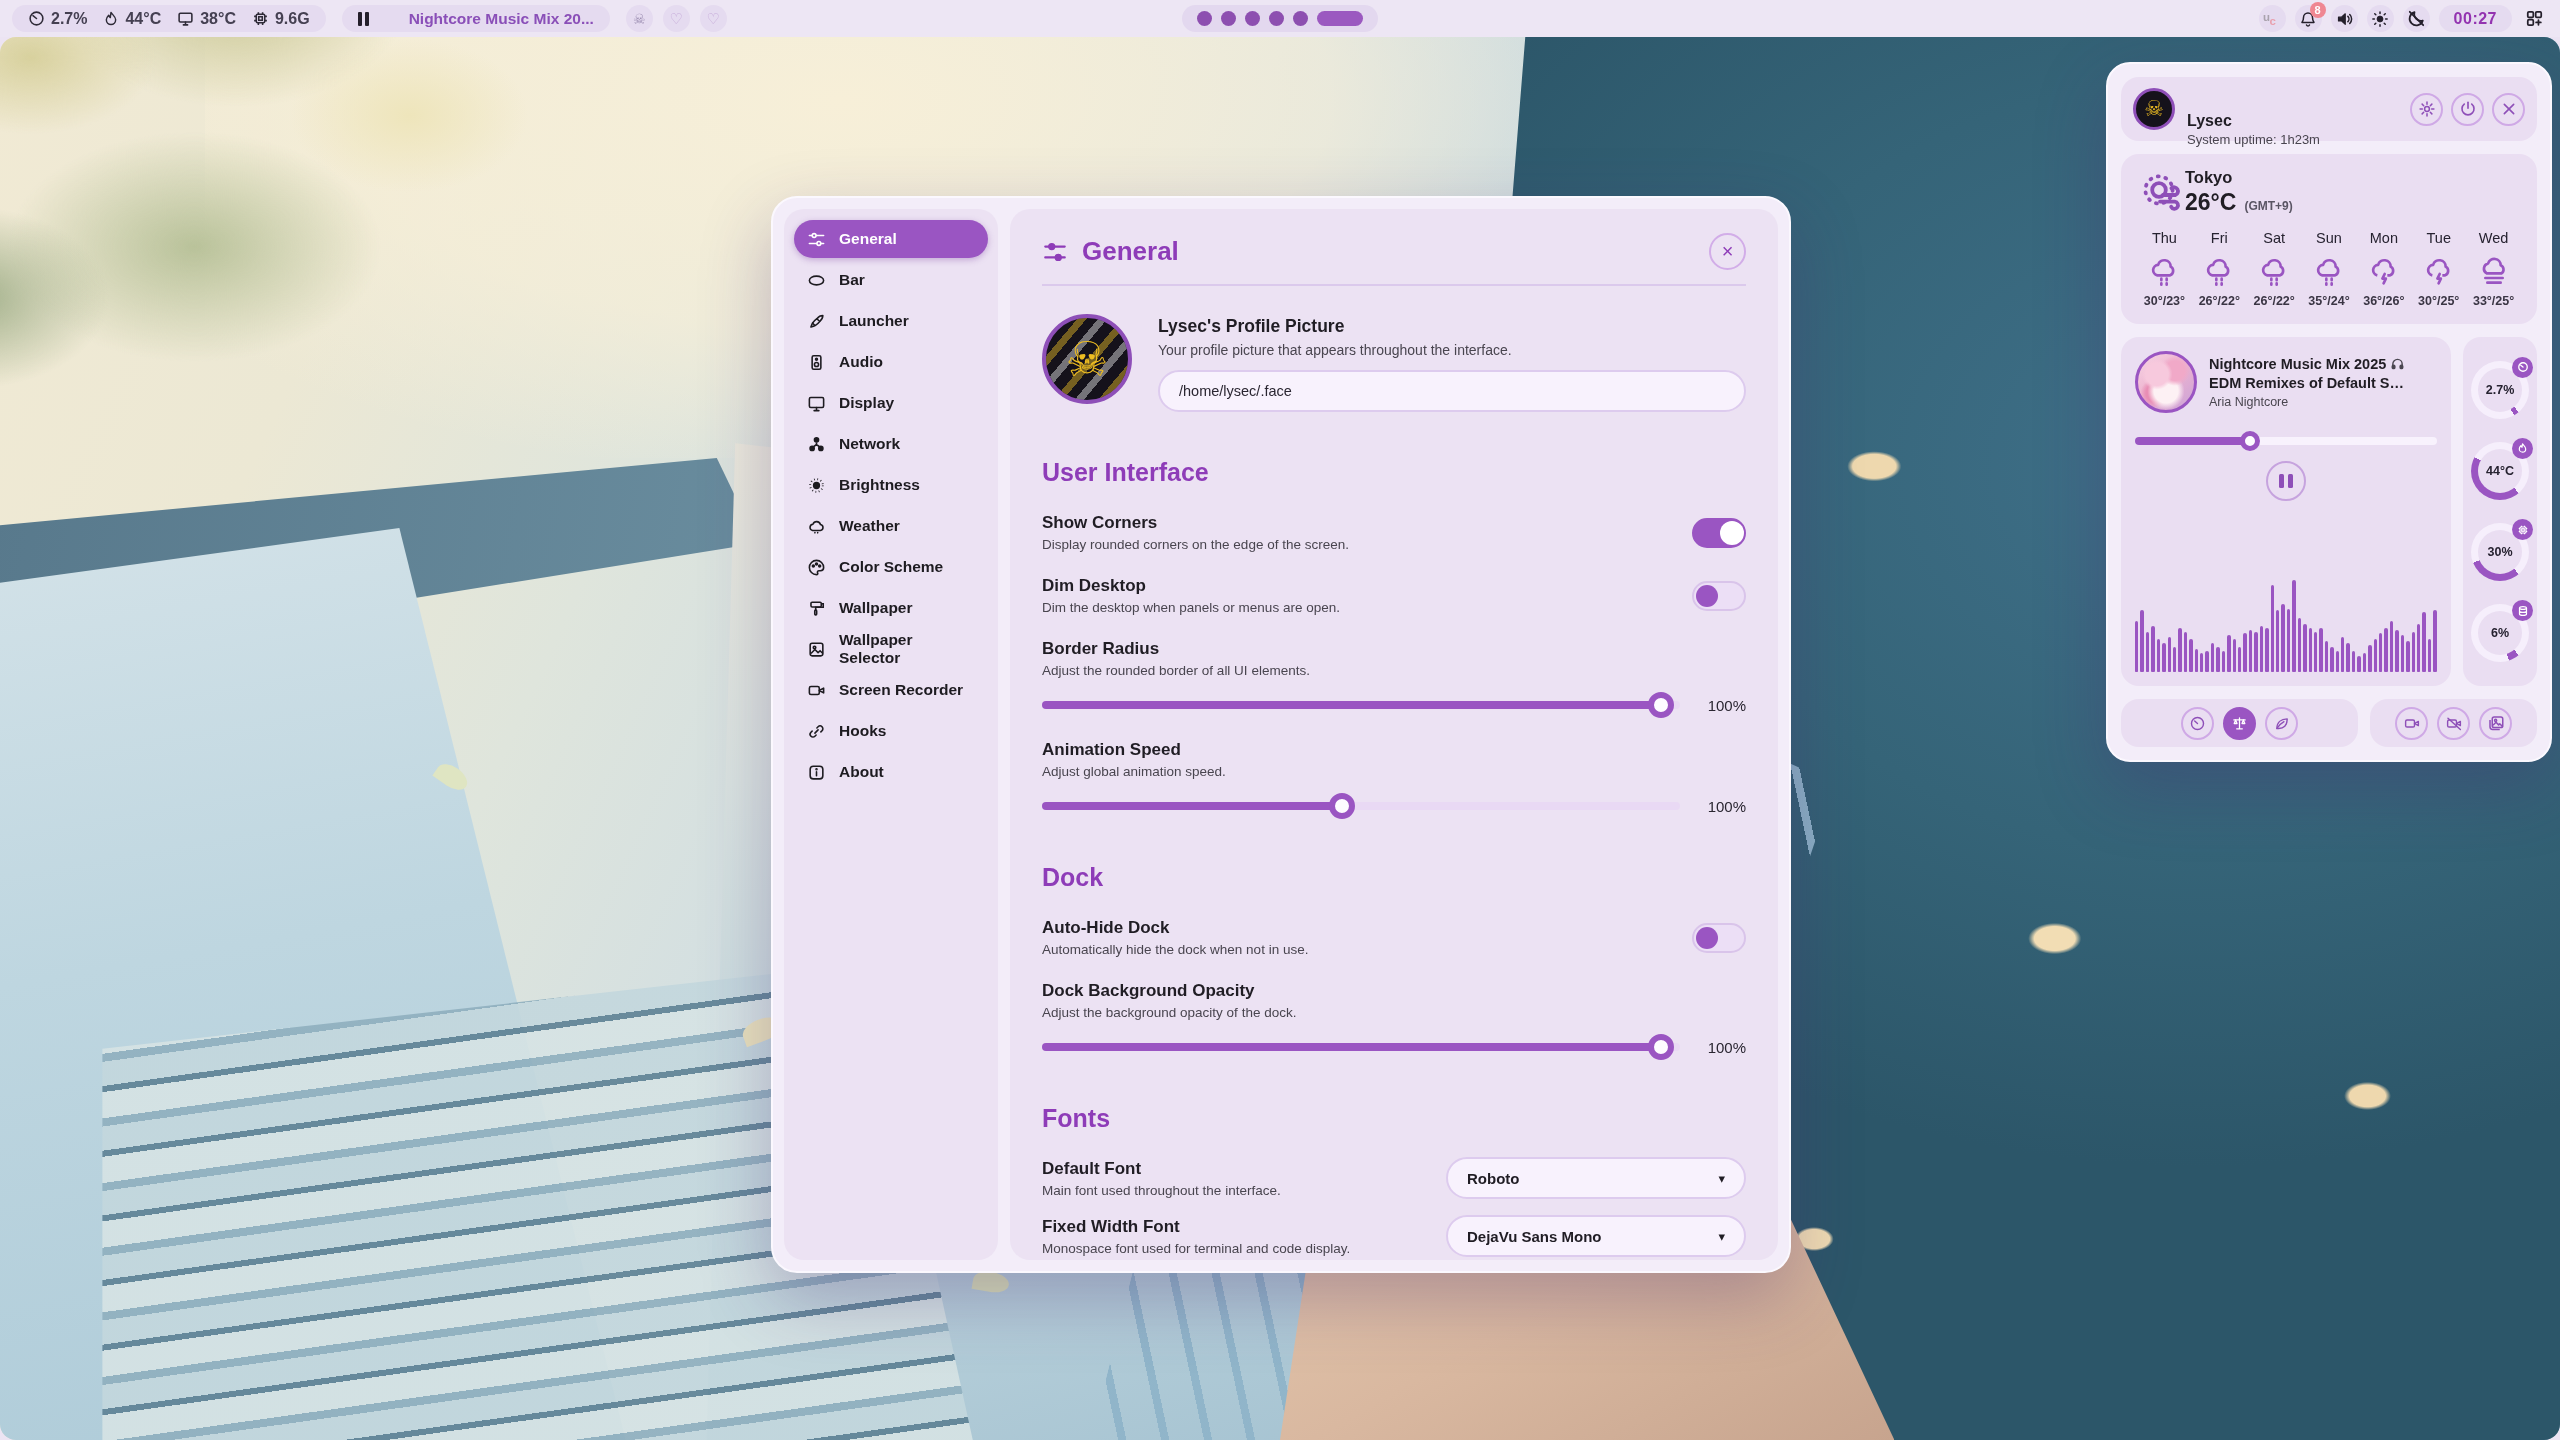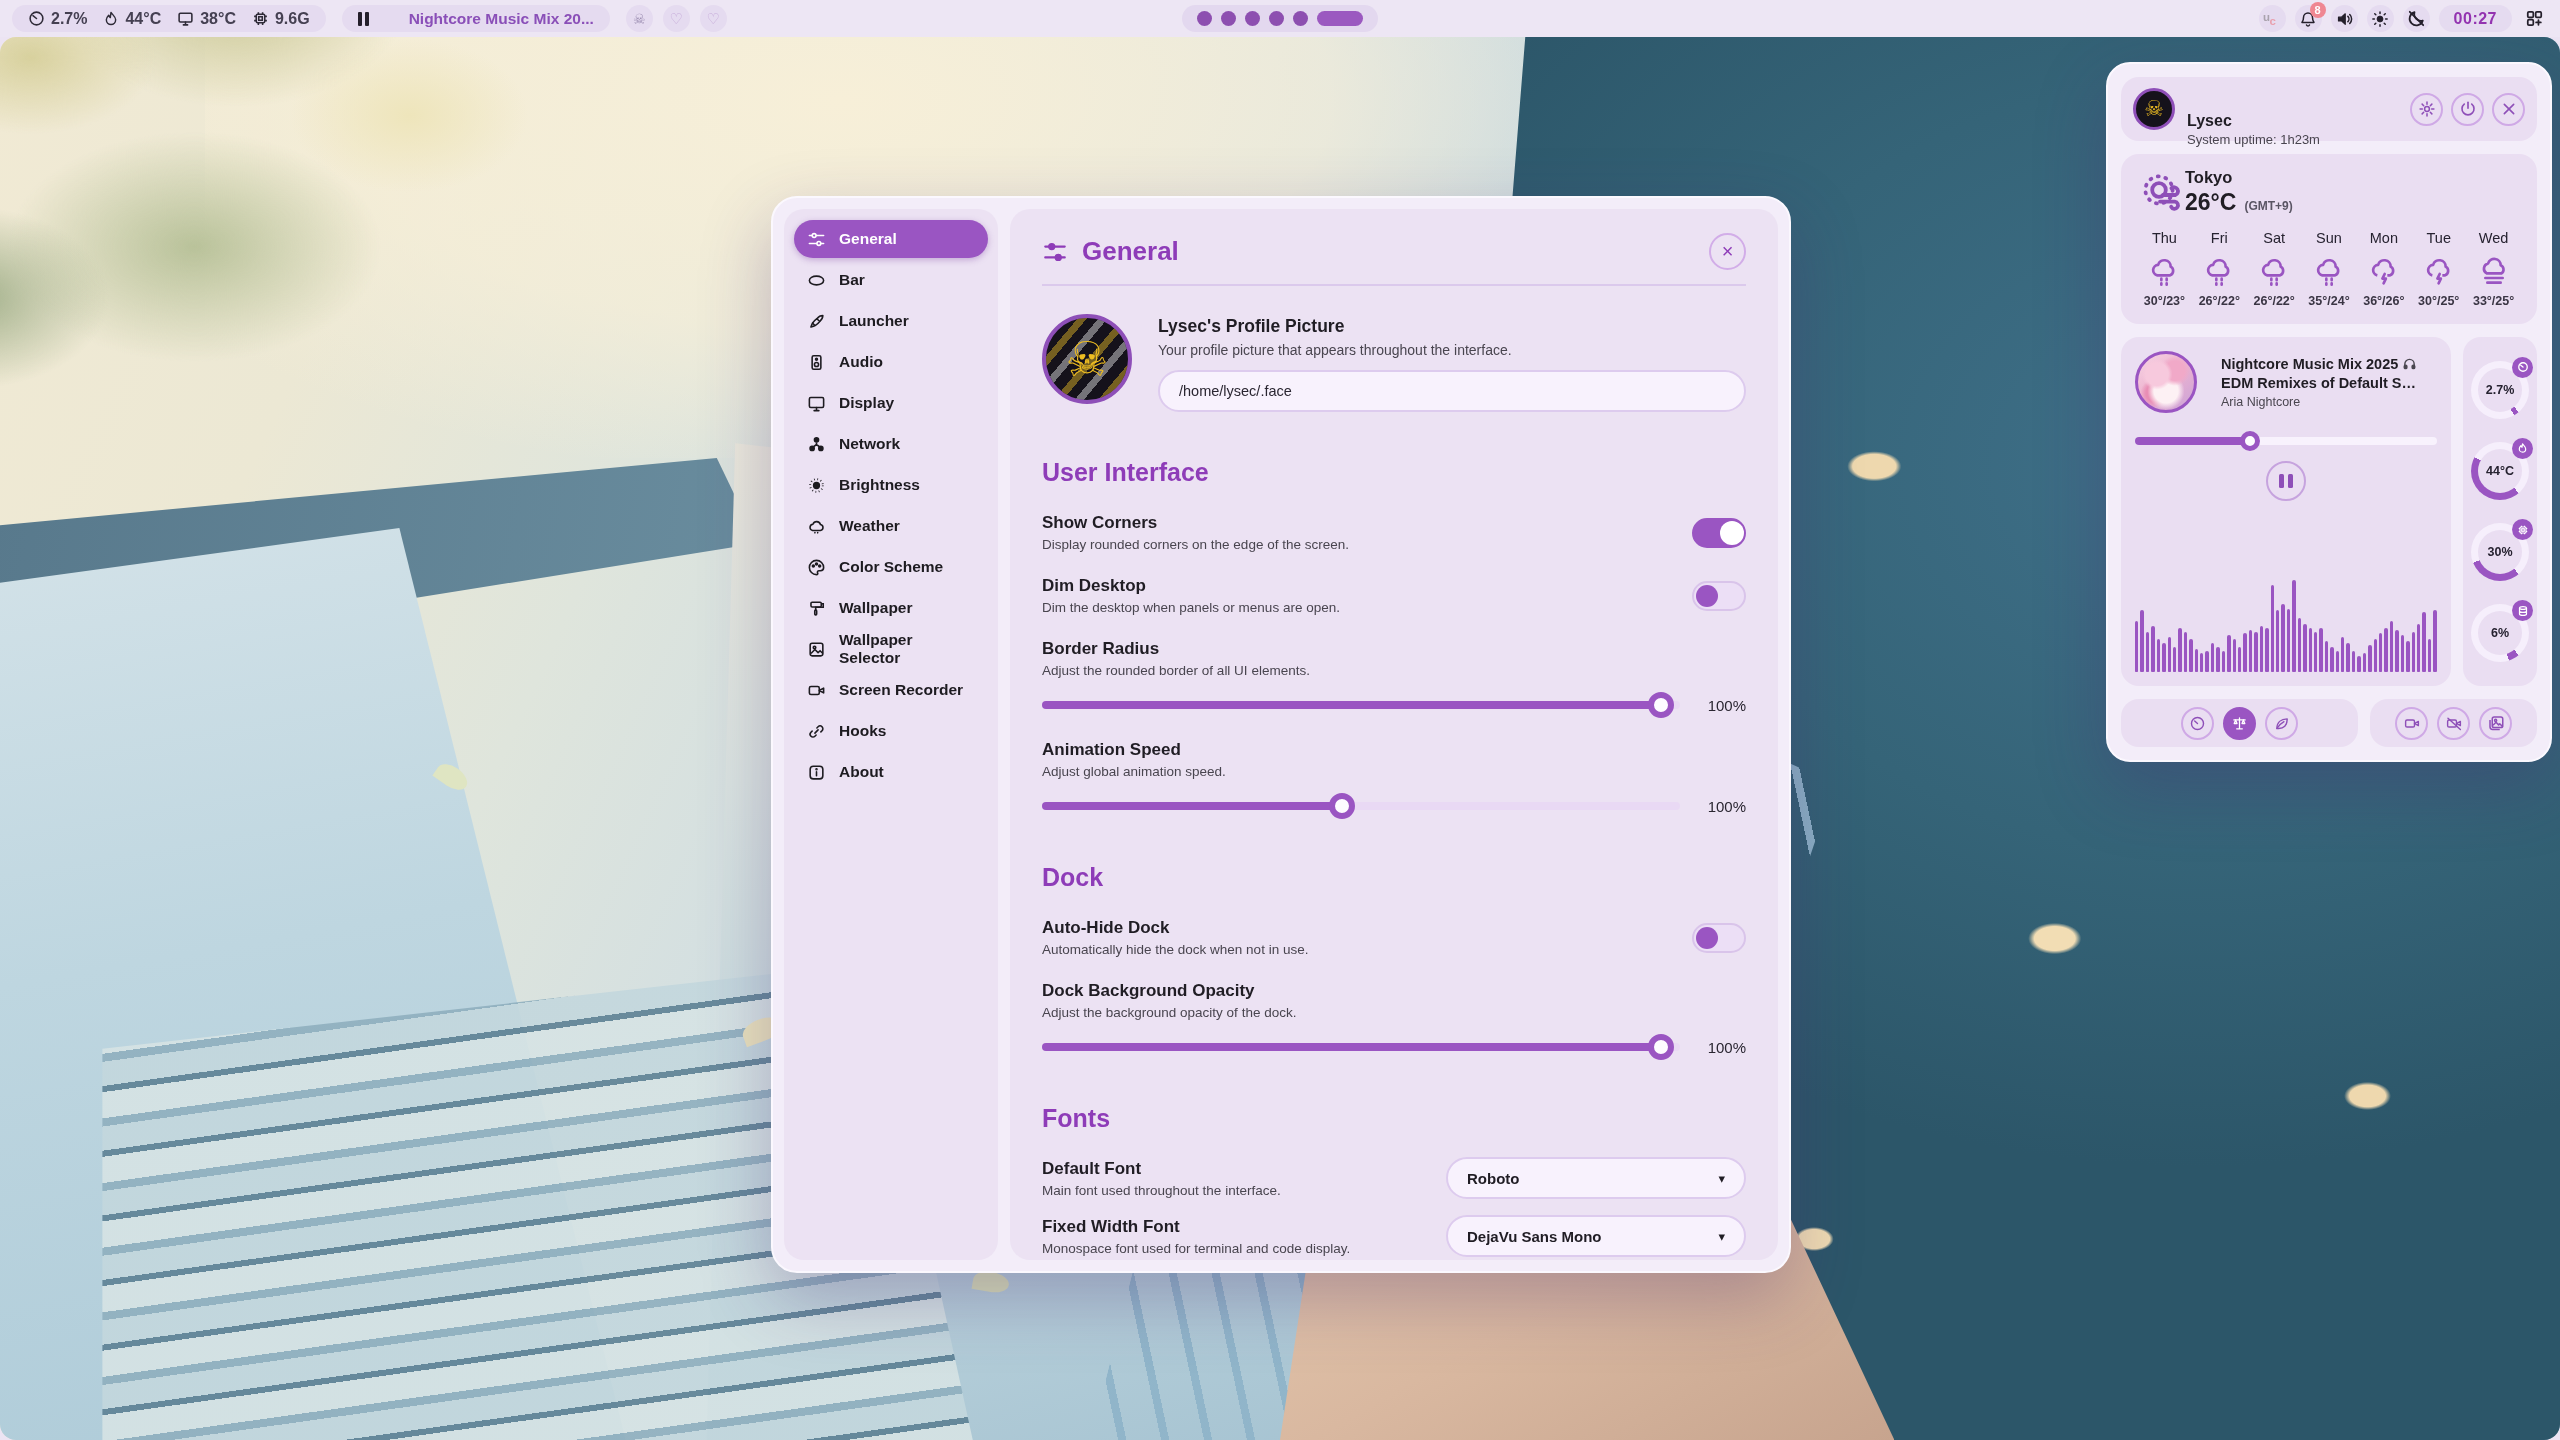--- a/index.html
+++ b/index.html
@@ -156,21 +156,21 @@
   .w-temp { font-size:23px; font-weight:bold; color:#201d24; }
   .w-tz { font-size:12px; font-weight:bold; color:#5a5564; }
   .forecast { display:flex; margin-top:14px; }
   .fc-day { flex:1; text-align:center; }
   .fc-name { font-size:14.5px; font-weight:normal; color:#262230; }
   .fc-icon { margin:10px auto 6px; width:36px; height:32px; display:flex; align-items:center; justify-content:center; }
   .fc-temps { font-size:12.5px; font-weight:bold; color:#3a3544; }
 
   .mid-row { display:flex; gap:12px; flex:1; }
   .music-card { width:330px; padding:14px; display:flex; flex-direction:column; }
-  .m-top { display:flex; gap:24px; align-items:center; }
+  .m-top { display:flex; gap:12px; align-items:center; }
   .album { width:62px; height:62px; border-radius:50%; border:3px solid #9a55c2; flex:0 0 auto;
     background:
       radial-gradient(circle at 34% 36%, #f7c9dd 0 22%, rgba(247,201,221,0) 30%),
       radial-gradient(circle at 66% 30%, #f1a9c8 0 18%, rgba(241,169,200,0) 28%),
       radial-gradient(circle at 50% 66%, #fdf1f4 0 26%, rgba(253,241,244,0) 40%),
       radial-gradient(circle at 30% 70%, #e98eb5 0 16%, rgba(233,142,181,0) 26%),
       linear-gradient(140deg,#f6d7e6 0%,#eeb3cf 45%,#caa3d8 100%); }
   .m-info { flex:1; min-width:0; }
   .m-title { font-size:14.5px; font-weight:bold; color:#201d24; line-height:1.25; white-space:nowrap; }
   .m-artist { font-size:12.5px; color:#49454f; margin-top:3px; }

